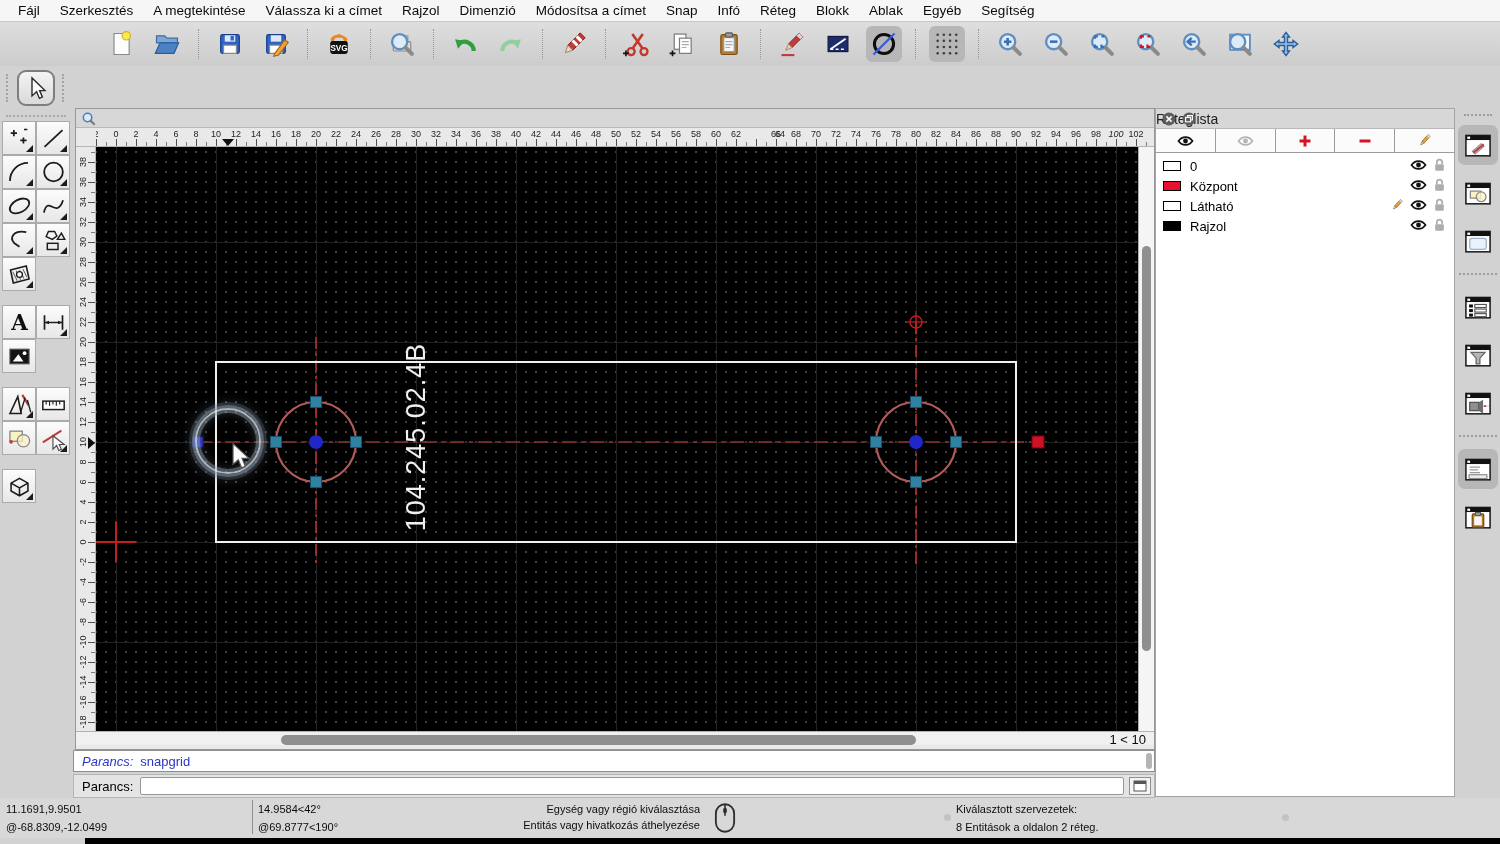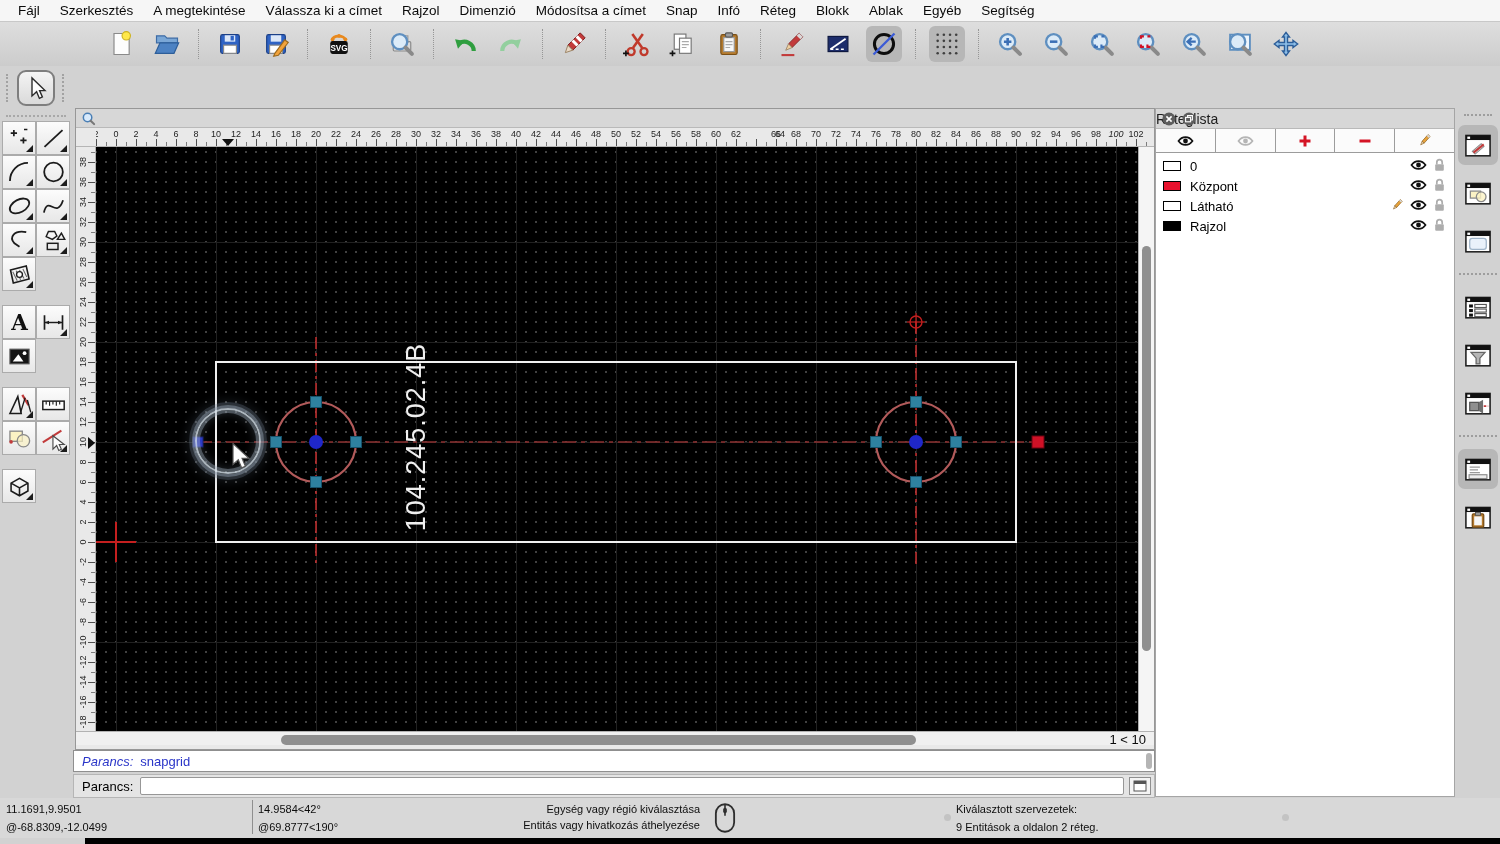--- a/index.html
+++ b/index.html
@@ -849,18 +849,18 @@
     <span class="sb-line" style="left:258px;top:23px">@69.8777&lt;190°</span>
     <span class="sb-hint" style="top:5px">Egység vagy régió kiválasztása</span>
     <span class="sb-hint" style="top:21px">Entitás vagy hivatkozás áthelyezése</span>
     <svg class="sb-mouse" viewBox="0 0 22 28">
       <rect x="3" y="2" width="16" height="24" rx="8" fill="none" stroke="#2e2e2e" stroke-width="1.6"></rect>
       <line x1="11" y1="2" x2="11" y2="12" stroke="#2e2e2e" stroke-width="1.4"></line>
       <rect x="9.4" y="5" width="3.2" height="5" rx="1.6" fill="#2e2e2e"></rect>
     </svg>
     <div class="sb-grip" style="left:944px"></div>
     <span class="sb-line" style="left:956px;top:5px">Kiválasztott szervezetek:</span>
-    <span class="sb-line" style="left:956px;top:23px">9 Entitások a oldalon 2 réteg.</span>
+    <span class="sb-line" style="left:956px;top:23px">8 Entitások a oldalon 2 réteg.</span>
     <div class="sb-grip" style="left:1282px"></div>
   </div>
 
   <div class="bottom-black"></div>
 </div>
 
 </body></html>

